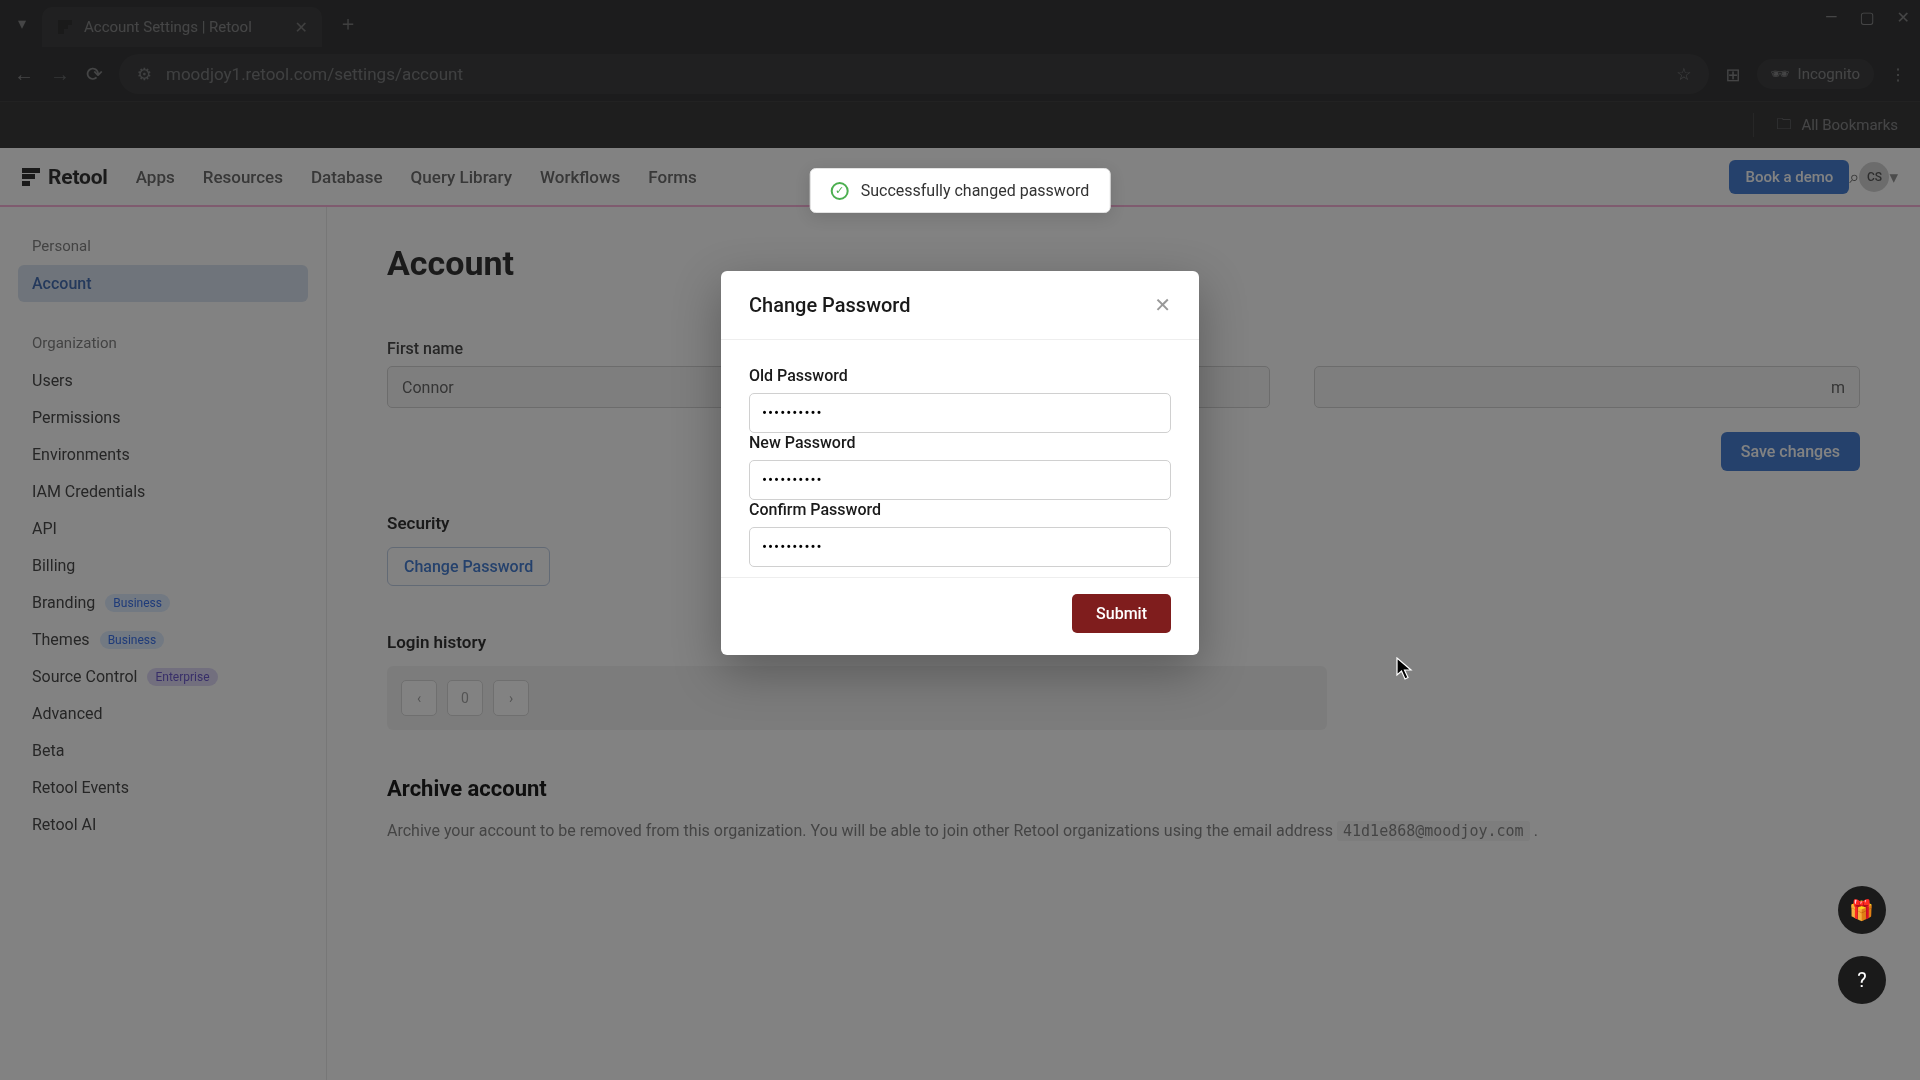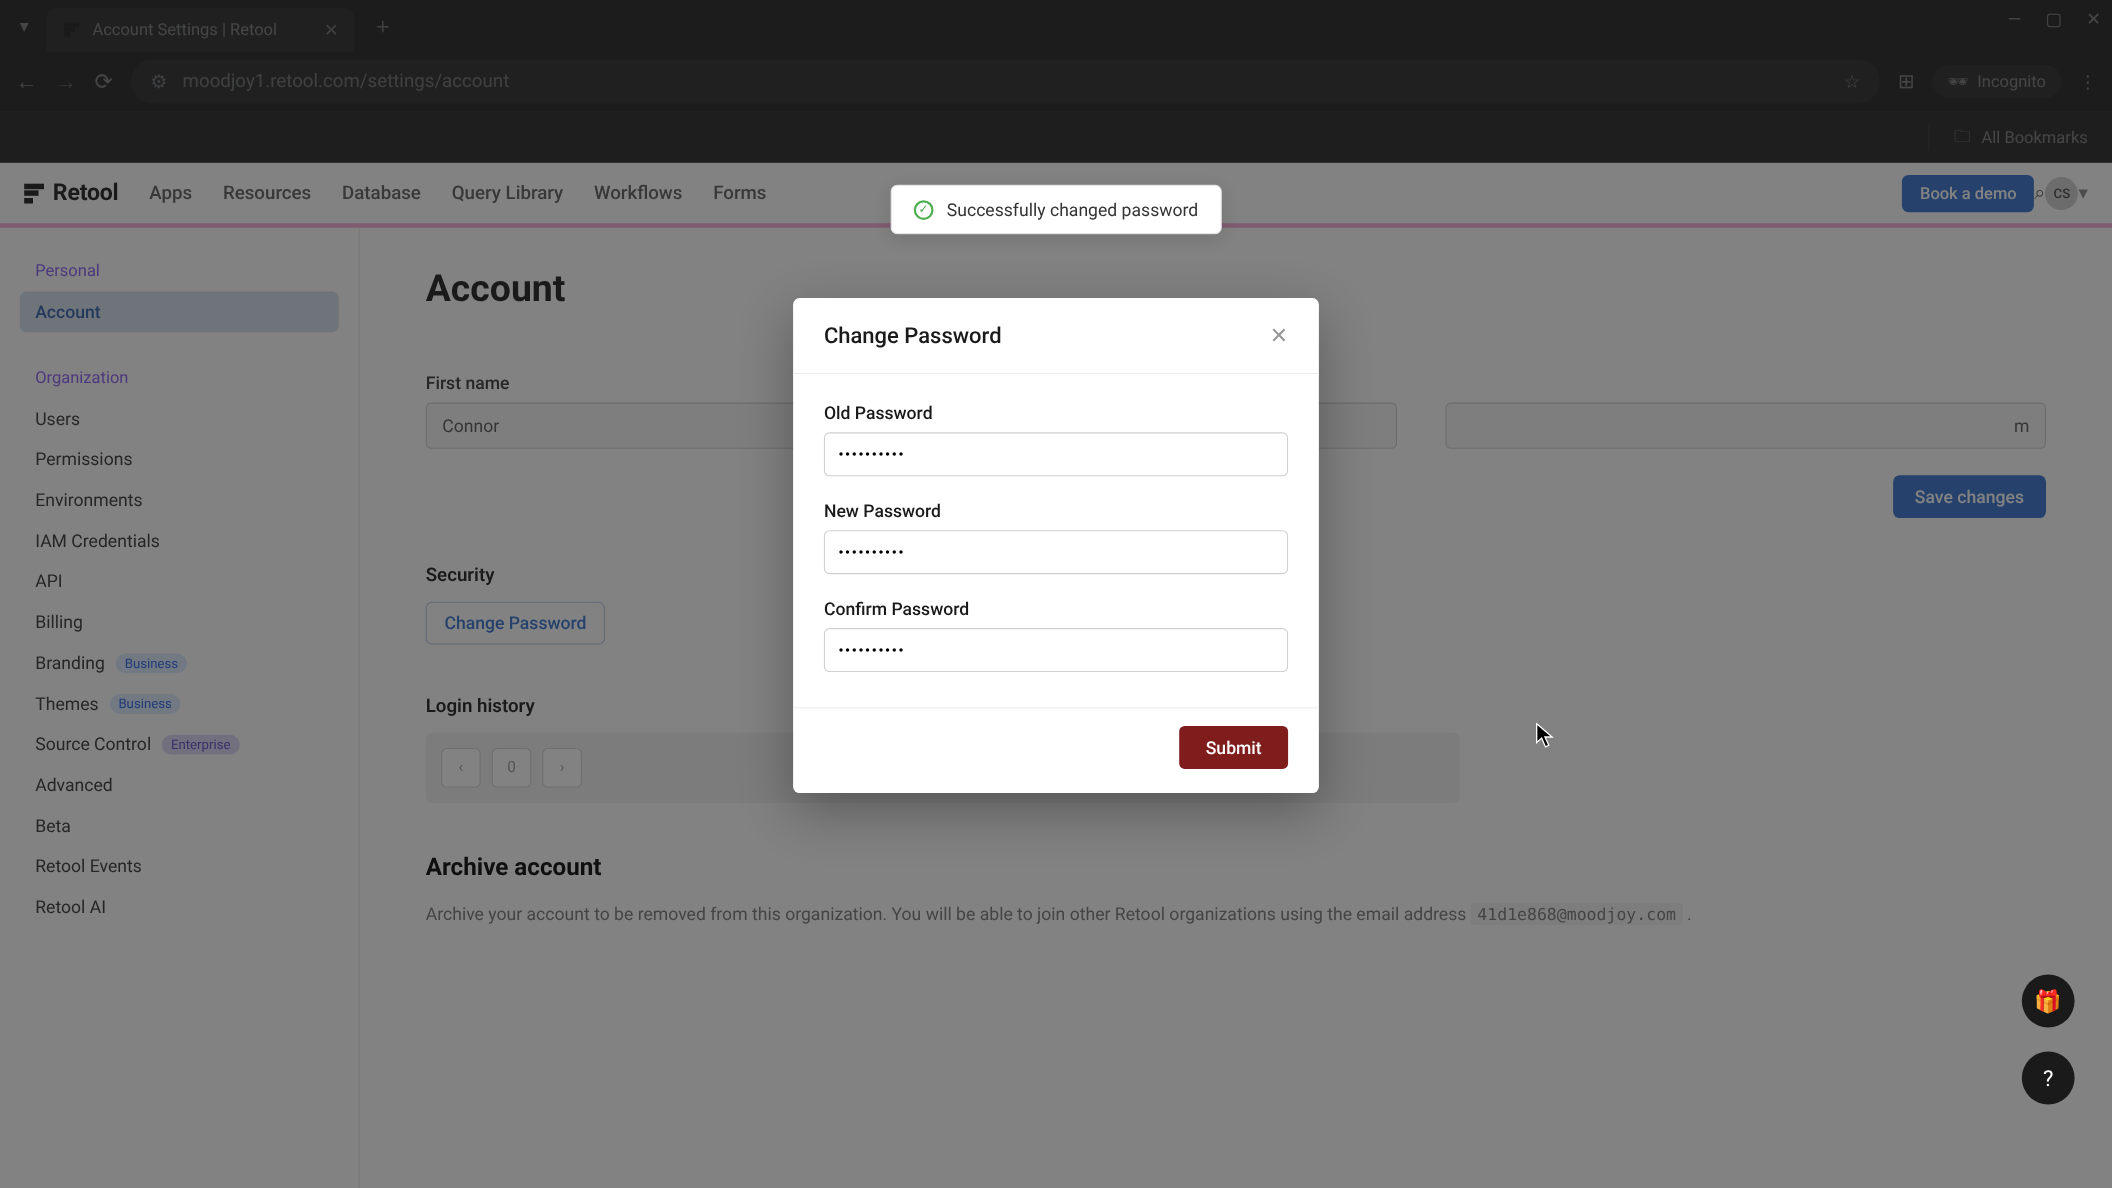--- a/index.html
+++ b/index.html
@@ -19,34 +19,34 @@
   .nav-btn { color:#9aa0a6; font-size: 20px; }
   .nav-btn.active { color:#e8eaed; }
   .addr-bar { flex:1; height: 40px; background:#35363a; border-radius: 20px; display:flex; align-items:center; padding: 0 18px; gap: 14px; color:#cfd2d6; font-size: 17px; }
   .addr-icons-right { margin-left:auto; display:flex; gap:20px; align-items:center; color:#cfd2d6; }
   .incognito-chip { display:flex; align-items:center; gap:8px; background:#35363a; padding: 6px 14px; border-radius: 20px; color:#e8eaed; font-size:15px; }
   .bookmark-row { height: 47px; display:flex; align-items:center; justify-content:flex-end; padding: 0 22px; color:#e8eaed; font-size: 15px; border-top: 1px solid #3c3d40; background:#2a2b2e; gap:10px; }
   .bm-sep { height: 24px; width:1px; background:#555; margin-right: 12px; }
 
   
   .app { position:absolute; top: 148px; left:0; right:0; bottom:0; background:#fff; }
-  .app-header { height: 59px; background:#fff; border-bottom: 4px solid #f9a8d4; display:flex; align-items:center; padding: 0 22px; gap: 28px; font-size: 17px; color:#5b5b5b; font-weight: 500; }
+  .app-header { height: 59px; background:#fff; border-bottom: 2px solid #f9a8d4; display:flex; align-items:center; padding: 0 22px; gap: 28px; font-size: 17px; color:#5b5b5b; font-weight: 500; }
   .logo { display:flex; align-items:center; gap:8px; font-weight: 700; font-size: 21px; color:#1a1a1a; letter-spacing: -0.2px; }
   .logo-mark { width: 18px; height: 18px; display:flex; flex-direction:column; justify-content:space-between; }
   .logo-mark span { display:block; height:5px; background:#1a1a1a; }
   .logo-mark span:nth-child(1){width:100%;}
   .logo-mark span:nth-child(2){width:72%;}
   .logo-mark span:nth-child(3){width:45%;}
   .nav-right { margin-left:auto; display:flex; align-items:center; gap: 0; }
   .demo-btn { background:#3170cf; color:#fff; padding: 8px 16px; border-radius: 6px; font-size: 15px; font-weight: 500; }
   .avatar { width: 30px; height:30px; border-radius:50%; background:#cfcfcf; color:#444; font-size:12px; display:flex; align-items:center; justify-content:center; }
 
   .app-body { position:absolute; top:59px; left:0; right:0; bottom:0; display:flex; }
   .sidebar { width: 327px; border-right: 1px solid #e6e6e6; padding: 20px 18px; font-size: 16px; color:#333; }
-  .sb-group-label { color:#8b5cf6; font-size:15px; padding: 10px 14px; }
+  .sb-group-label { color:#737373; font-size:15px; padding: 10px 14px; }
   .sb-item { padding: 9px 14px; border-radius: 6px; cursor: pointer; display:flex; align-items:center; gap:10px; }
   .sb-item.active { background:#d5e0ef; color:#2f5daa; font-weight: 500; }
   .badge { font-size: 12px; padding: 2px 8px; border-radius: 10px; }
   .badge.biz { background:#dbeafe; color:#2563eb; }
   .badge.ent { background:#dcd6f7; color:#5b46c7; }
 
   .content { flex:1; padding: 36px 60px; overflow:auto; }
   .page-title { font-size: 34px; font-weight: 700; margin-bottom: 56px; color:#1a1a1a; }
   .form-row { display:flex; gap: 44px; margin-bottom: 24px; }
   .field { flex:1; }
@@ -71,21 +71,21 @@
   
   .toast { position:absolute; top: 168px; left: 50%; transform: translateX(-50%); background:#fff; border:1px solid #e3e3e3; border-radius: 6px; box-shadow: 0 4px 16px rgba(0,0,0,0.12); padding: 12px 20px; display:flex; align-items:center; gap: 12px; z-index: 70; font-size: 16px; color:#333; }
   .toast-check { width:18px; height:18px; border:2px solid #4caf50; border-radius:50%; display:flex; align-items:center; justify-content:center; color:#4caf50; font-size:11px; }
 
   
   .modal { position:absolute; top: 271px; left: 50%; transform: translateX(-50%); width: 478px; background:#fff; border-radius: 6px; box-shadow: 0 16px 48px rgba(0,0,0,0.3); z-index: 60; }
   .modal-header { padding: 22px 28px; border-bottom: 1px solid #eee; display:flex; align-items:center; justify-content:space-between; }
   .modal-title { font-size: 20px; font-weight: 500; color:#1a1a1a; }
   .modal-close { color:#999; font-size: 20px; cursor:pointer; }
   .modal-body { padding: 26px 28px 10px; }
-  .modal-field { margin-bottom: 22px; }
+  .modal-field { }
   .modal-field-label { font-size: 16px; font-weight: 500; color:#1a1a1a; margin-bottom: 8px; }
   .modal-input { width:100%; height: 40px; border:1px solid #d0d0d0; border-radius: 5px; padding: 0 12px; font-size: 15px; letter-spacing: 1px; }
   .modal-footer { padding: 16px 28px 22px; display:flex; justify-content:flex-end; border-top: 1px solid #eee; }
   .submit-btn { background:#7f1d1d; color:#fff; padding: 10px 24px; border-radius: 5px; font-size: 16px; font-weight: 500; border:none; }
 
   
   .fab { position:absolute; right: 34px; width:48px; height:48px; border-radius:50%; background:#1a1a1a; color:#fff; display:flex; align-items:center; justify-content:center; z-index: 80; font-size:20px; }
   .fab.gift { bottom: 146px; }
   .fab.help { bottom: 76px; }
 

